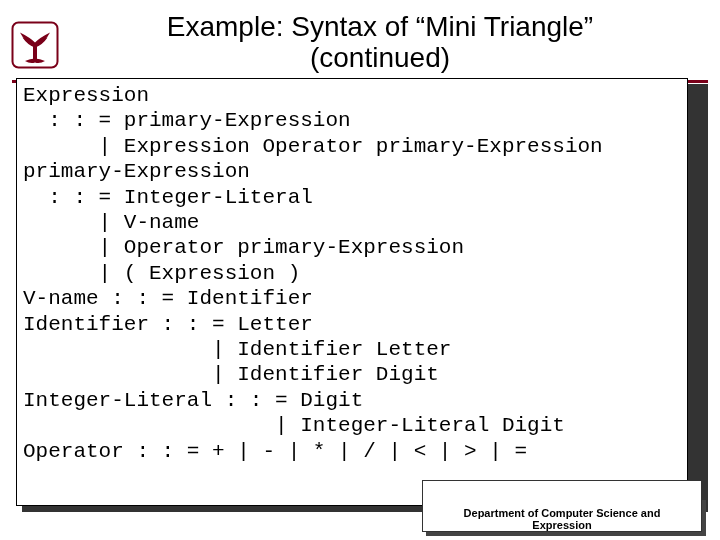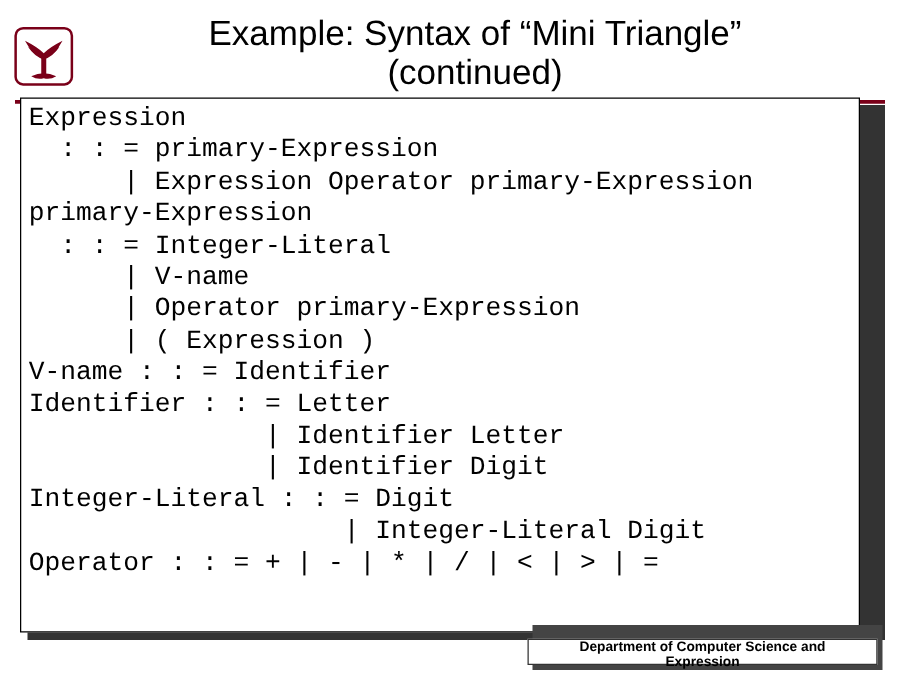--- a/index.html
+++ b/index.html
@@ -77,28 +77,28 @@
     right: 14px;
     width: 280px;
     height: 36px;
     background: #444;
   }
   .footer-box {
     position: absolute;
     bottom: 8px;
     right: 18px;
     width: 280px;
-    height: 21px;
+    height: 52px;
     background: #fff;
     border: 1px solid #333;
     box-sizing: border-box;
     display: flex;
     flex-direction: column;
     align-items: center;
-    justify-content: flex-start;
+    justify-content: flex-end;
     font-size: 11px;
     font-weight: bold;
     line-height: 1.1;
   }
 </style>
 </head>
 <body>
 
 <div class="slide">
 

